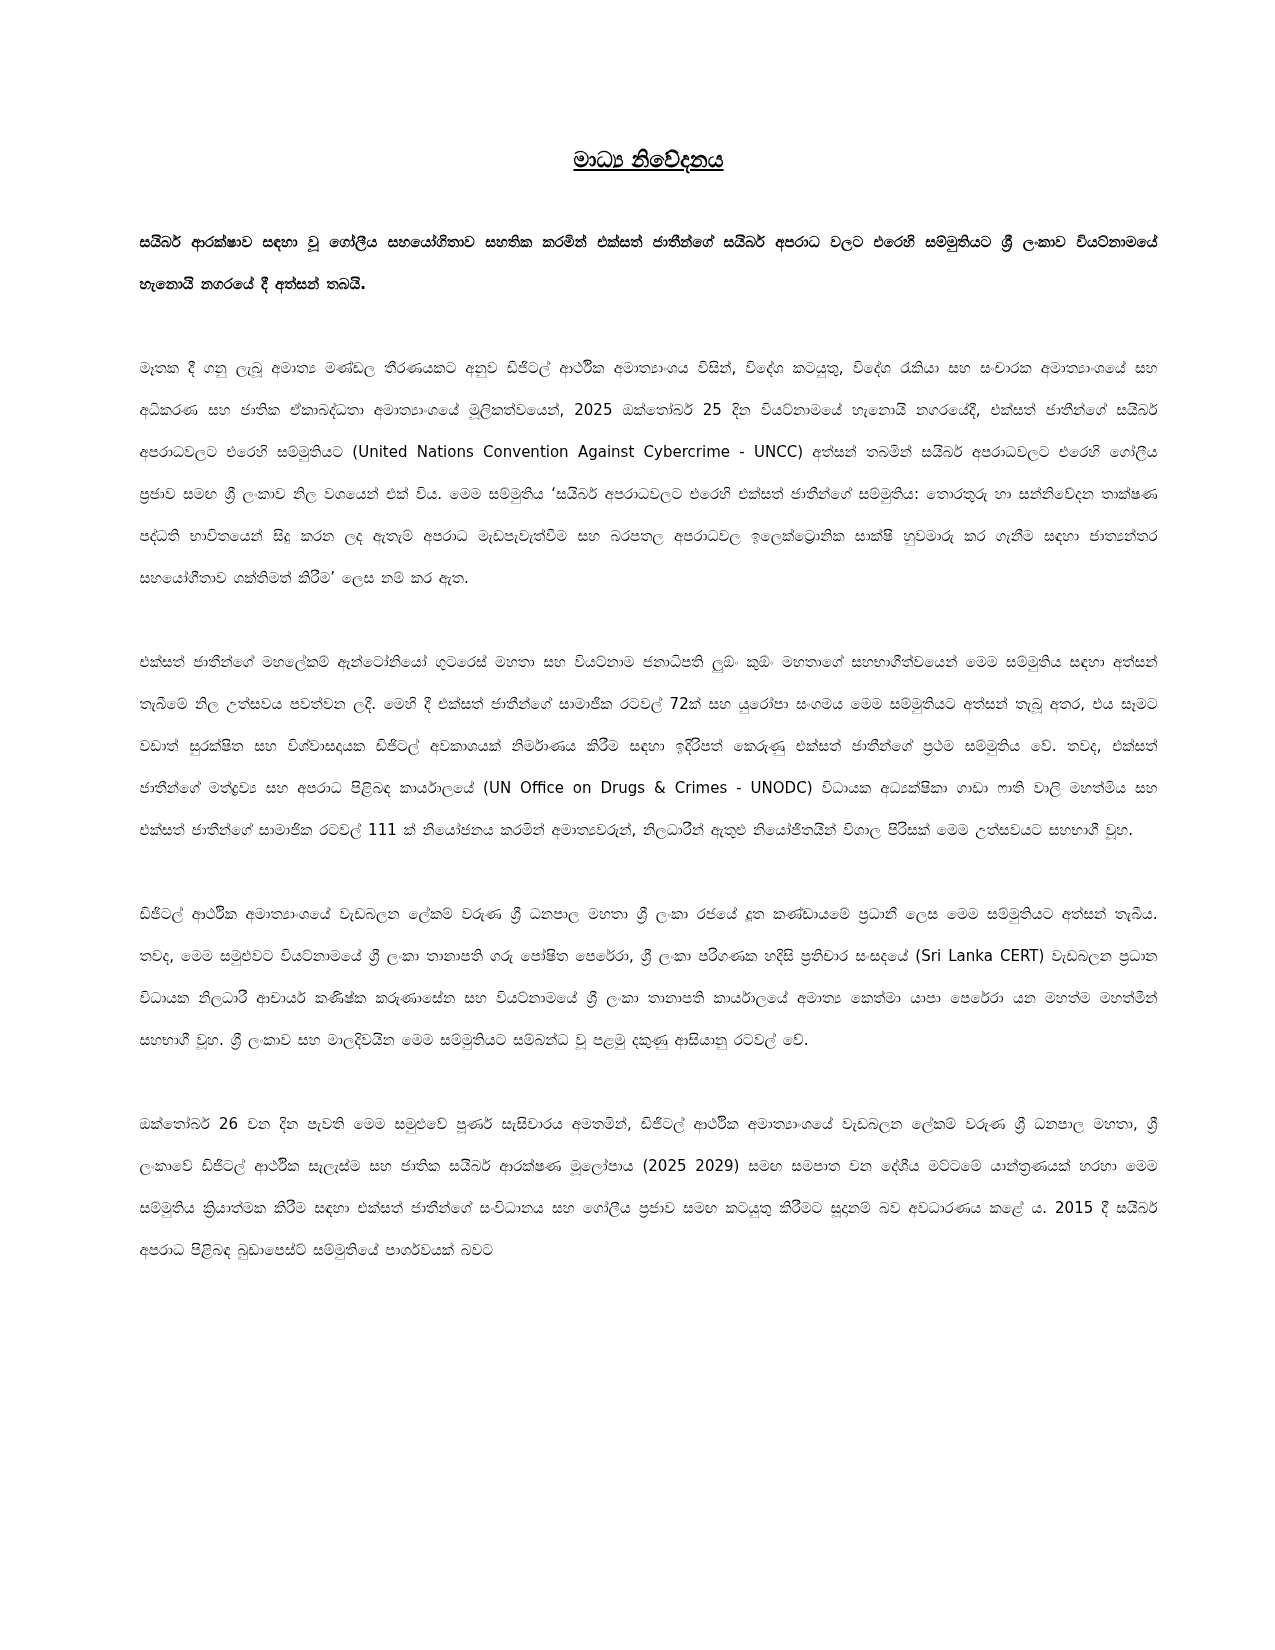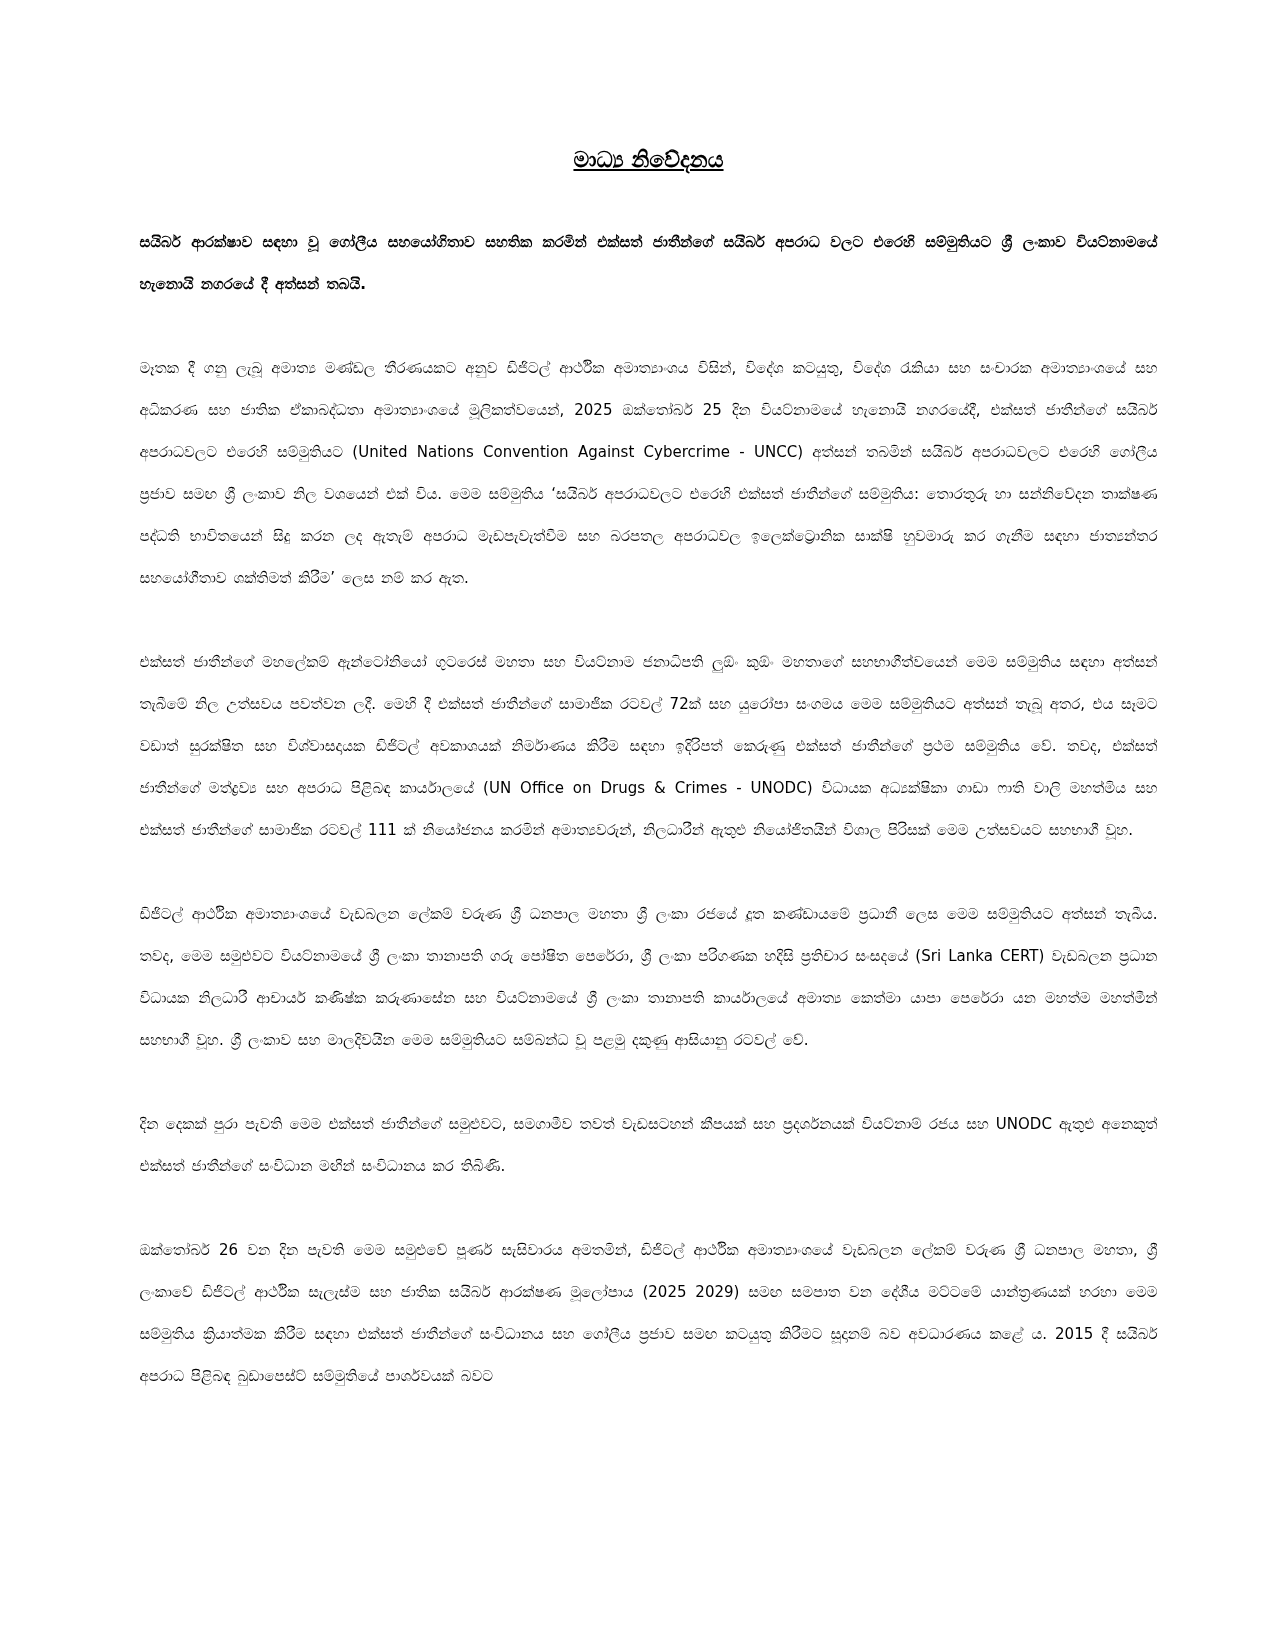--- a/index.html
+++ b/index.html
@@ -46,17 +46,16 @@
   <h1 class="doc-title">මාධ්‍ය නිවේදනය</h1>
 
   <p class="para lead">සයිබර් ආරක්ෂාව සඳහා වූ ගෝලීය සහයෝගිතාව සහතික කරමින් එක්සත් ජාතීන්ගේ සයිබර් අපරාධ වලට එරෙහි සම්මුතියට ශ්‍රී ලංකාව වියට්නාමයේ හැනොයි නගරයේ දී අත්සන් තබයි.</p>
 
   <p class="para">මෑතක දී ගනු ලැබූ අමාත්‍ය මණ්ඩල තීරණයකට අනුව ඩිජිටල් ආර්ථික අමාත්‍යාංශය විසින්, විදේශ කටයුතු, විදේශ රැකියා සහ සංචාරක අමාත්‍යාංශයේ සහ අධිකරණ සහ ජාතික ඒකාබද්ධතා අමාත්‍යාංශයේ මූලිකත්වයෙන්, 2025 ඔක්තෝබර් 25 දින වියට්නාමයේ හැනොයි නගරයේදී, එක්සත් ජාතීන්ගේ සයිබර් අපරාධවලට එරෙහි සම්මුතියට (United Nations Convention Against Cybercrime - UNCC) අත්සන් තබමින් සයිබර් අපරාධවලට එරෙහි ගෝලීය ප්‍රජාව සමඟ ශ්‍රී ලංකාව නිල වශයෙන් එක් විය. මෙම සම්මුතිය ‘සයිබර් අපරාධවලට එරෙහි එක්සත් ජාතීන්ගේ සම්මුතිය: තොරතුරු හා සන්නිවේදන තාක්ෂණ පද්ධති භාවිතයෙන් සිදු කරන ලද ඇතැම් අපරාධ මැඩපැවැත්වීම සහ බරපතල අපරාධවල ඉලෙක්ට්‍රොනික සාක්ෂි හුවමාරු කර ගැනීම සඳහා ජාත්‍යන්තර සහයෝගීතාව ශක්තිමත් කිරීම’ ලෙස නම් කර ඇත.</p>
 
   <p class="para">එක්සත් ජාතීන්ගේ මහලේකම් ඇන්ටෝනියෝ ගුටරෙස් මහතා සහ වියට්නාම ජනාධිපති ලුඕං කුඕං මහතාගේ සහභාගීත්වයෙන් මෙම සම්මුතිය සඳහා අත්සන් තැබීමේ නිල උත්සවය පවත්වන ලදී. මෙහි දී එක්සත් ජාතීන්ගේ සාමාජික රටවල් 72ක් සහ යුරෝපා සංගමය මෙම සම්මුතියට අත්සන් තැබූ අතර, එය සෑමට වඩාත් සුරක්ෂිත සහ විශ්වාසදායක ඩිජිටල් අවකාශයක් නිර්මාණය කිරීම සඳහා ඉදිරිපත් කෙරුණු එක්සත් ජාතීන්ගේ ප්‍රථම සම්මුතිය වේ. තවද, එක්සත් ජාතීන්ගේ මත්ද්‍රව්‍ය සහ අපරාධ පිළිබඳ කාර්යාලයේ (UN Office on Drugs &amp; Crimes - UNODC) විධායක අධ්‍යක්ෂිකා ගාඩා ෆාති වාලි මහත්මිය සහ එක්සත් ජාතීන්ගේ සාමාජික රටවල් 111 ක් නියෝජනය කරමින් අමාත්‍යවරුන්, නිලධාරීන් ඇතුළු නියෝජිතයින් විශාල පිරිසක් මෙම උත්සවයට සහභාගී වූහ.</p>
 
   <p class="para">ඩිජිටල් ආර්ථික අමාත්‍යාංශයේ වැඩබලන ලේකම් වරුණ ශ්‍රී ධනපාල මහතා ශ්‍රී ලංකා රජයේ දූත කණ්ඩායමේ ප්‍රධානී ලෙස මෙම සම්මුතියට අත්සන් තැබීය. තවද, මෙම සමුළුවට වියට්නාමයේ ශ්‍රී ලංකා තානාපති ගරු පෝෂිත පෙරේරා, ශ්‍රී ලංකා පරිගණක හදිසි ප්‍රතිචාර සංසදයේ (Sri Lanka CERT) වැඩබලන ප්‍රධාන විධායක නිලධාරී ආචාර්ය කණිෂ්ක කරුණාසේන සහ වියට්නාමයේ ශ්‍රී ලංකා තානාපති කාර්යාලයේ අමාත්‍ය කෙත්මා යාපා පෙරේරා යන මහත්ම මහත්මීන් සහභාගී වූහ. ශ්‍රී ලංකාව සහ මාලදිවයින මෙම සම්මුතියට සම්බන්ධ වූ පළමු දකුණු ආසියානු රටවල් වේ.</p>
 
-  <p class="para">දින දෙකක් පුරා පැවති මෙම එක්සත් ජාතීන්ගේ සමුළුවට, සමගාමීව තවත් වැඩසටහන් කීපයක් සහ ප්‍රදර්ශනයක් වියට්නාම් රජය සහ UNODC ඇතුළු අනෙකුත් එක්සත් ජාතීන්ගේ සංවිධාන මඟින් සංවිධානය කර තිබිණි.</p>
 
   <p class="para">ඔක්තෝබර් 26 වන දින පැවති මෙම සමුළුවේ පූර්ණ සැසිවාරය අමතමින්, ඩිජිටල් ආර්ථික අමාත්‍යාංශයේ වැඩබලන ලේකම් වරුණ ශ්‍රී ධනපාල මහතා, ශ්‍රී ලංකාවේ ඩිජිටල් ආර්ථික සැලැස්ම සහ ජාතික සයිබර් ආරක්ෂණ මූලෝපාය (2025 2029) සමඟ සමපාත වන දේශීය මට්ටමේ යාන්ත්‍රණයක් හරහා මෙම සම්මුතිය ක්‍රියාත්මක කිරීම සඳහා එක්සත් ජාතීන්ගේ සංවිධානය සහ ගෝලීය ප්‍රජාව සමඟ කටයුතු කිරීමට සූදානම් බව අවධාරණය කළේ ය. 2015 දී සයිබර් අපරාධ පිළිබඳ බුඩාපෙස්ට් සම්මුතියේ පාර්ශවයක් බවට</p>
 
 </div>
 
 </body></html>

